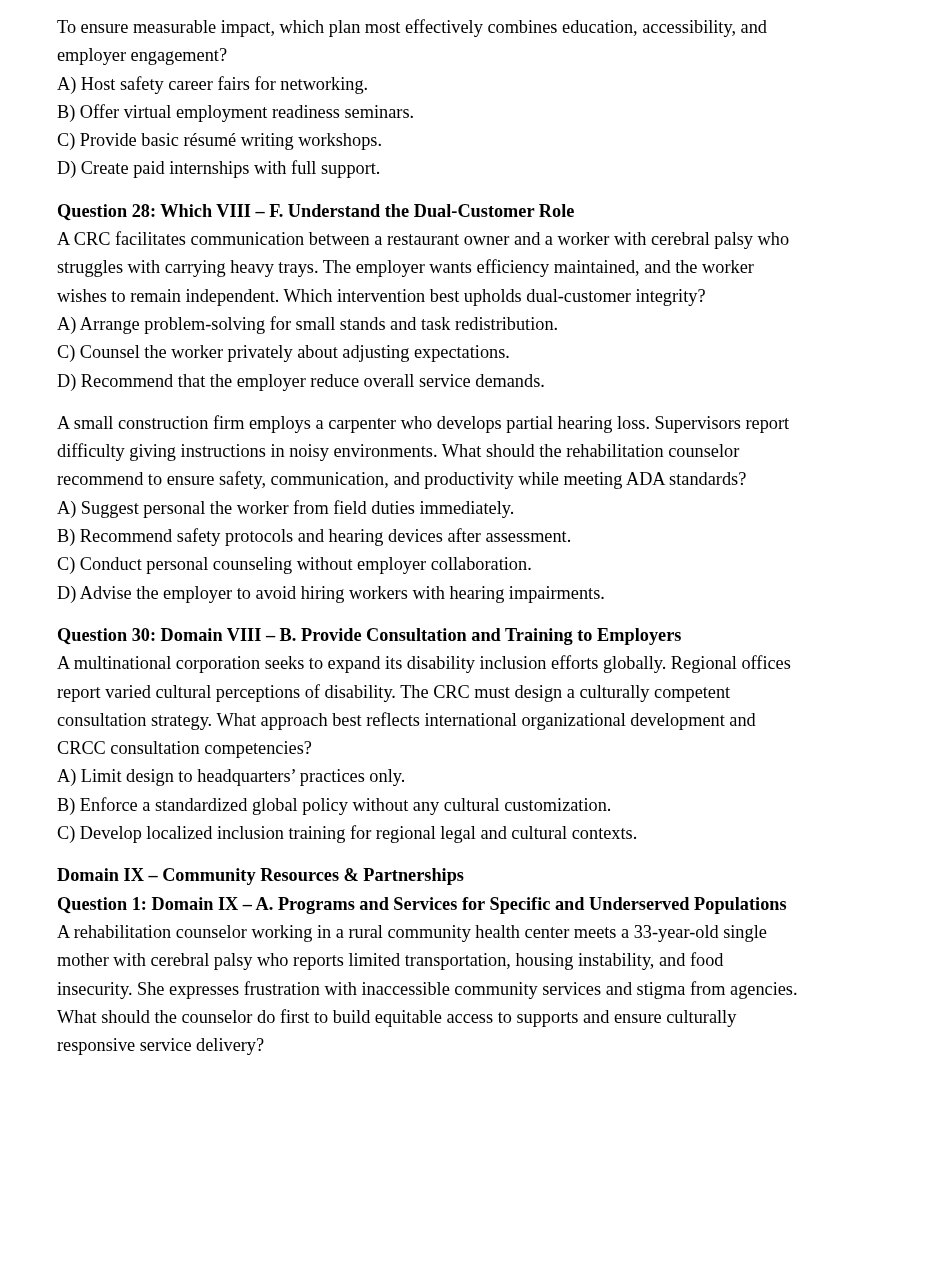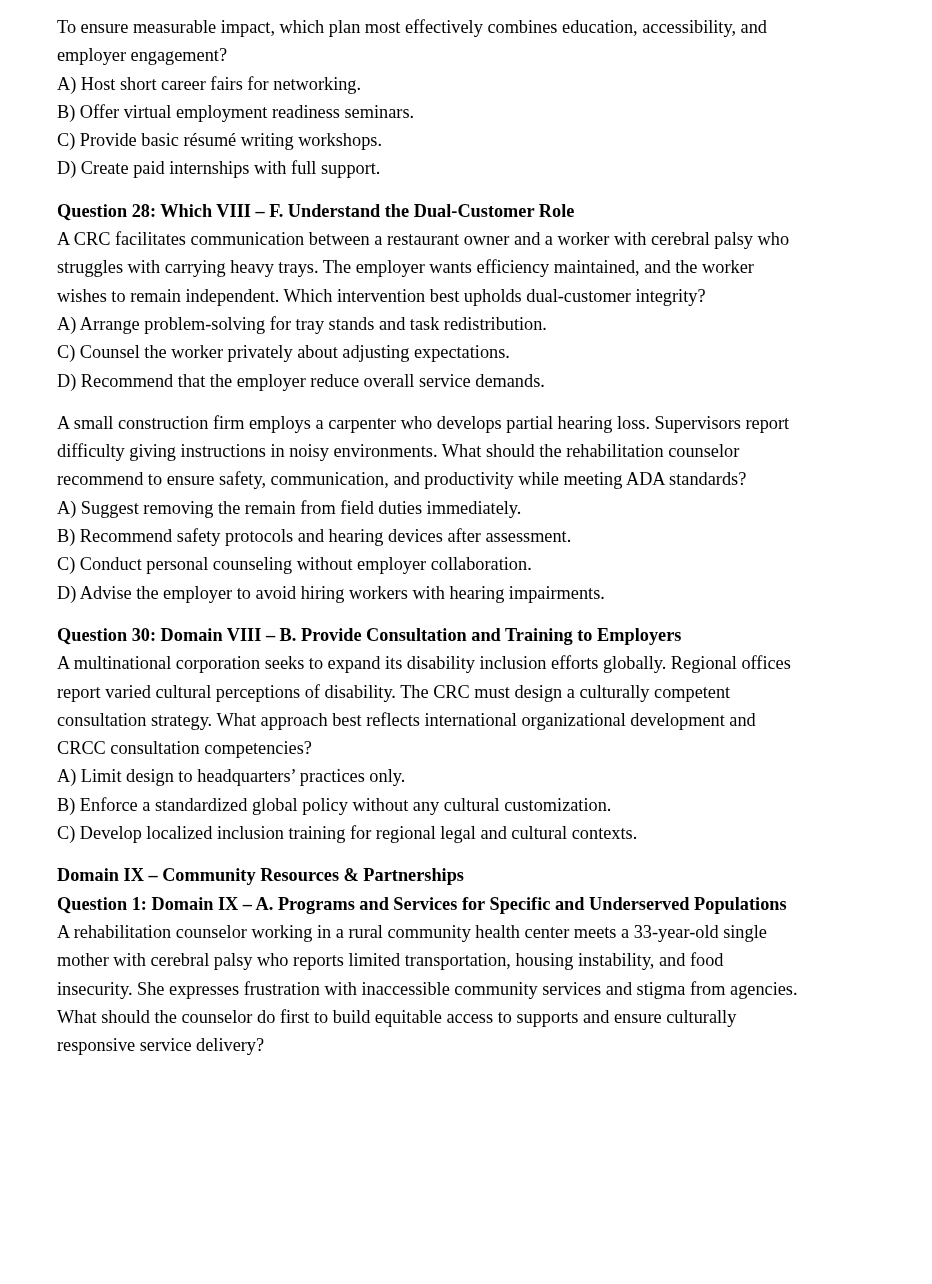--- a/index.html
+++ b/index.html
@@ -28,37 +28,37 @@
   }
   .heading { font-weight: bold; }
 </style>
 </head>
 <body>
 
 <div class="page">
 
   <section class="block">
     <p>To ensure measurable impact, which plan most effectively combines education, accessibility, and employer engagement?</p>
-    <p>A) Host short career fairs for networking.</p>
+    <p>A) Host safety career fairs for networking.</p>
     <p>B) Offer virtual employment readiness seminars.</p>
     <p>C) Provide basic résumé writing workshops.</p>
     <p>D) Create paid internships with full support.</p>
   </section>
 
   <section class="block">
     <p class="heading">Question 28: Which VIII – F. Understand the Dual-Customer Role</p>
     <p>A CRC facilitates communication between a restaurant owner and a worker with cerebral palsy who struggles with carrying heavy trays. The employer wants efficiency maintained, and the worker wishes to remain independent. Which intervention best upholds dual-customer integrity?</p>
-    <p>A) Arrange problem-solving for tray stands and task redistribution.</p>
+    <p>A) Arrange problem-solving for small stands and task redistribution.</p>
     <p>C) Counsel the worker privately about adjusting expectations.</p>
     <p>D) Recommend that the employer reduce overall service demands.</p>
   </section>
 
   <section class="block">
     <p>A small construction firm employs a carpenter who develops partial hearing loss. Supervisors report difficulty giving instructions in noisy environments. What should the rehabilitation counselor recommend to ensure safety, communication, and productivity while meeting ADA standards?</p>
-    <p>A) Suggest removing the remain from field duties immediately.</p>
+    <p>A) Suggest personal the worker from field duties immediately.</p>
     <p>B) Recommend safety protocols and hearing devices after assessment.</p>
     <p>C) Conduct personal counseling without employer collaboration.</p>
     <p>D) Advise the employer to avoid hiring workers with hearing impairments.</p>
   </section>
 
   <section class="block">
     <p class="heading">Question 30: Domain VIII – B. Provide Consultation and Training to Employers</p>
     <p>A multinational corporation seeks to expand its disability inclusion efforts globally. Regional offices report varied cultural perceptions of disability. The CRC must design a culturally competent consultation strategy. What approach best reflects international organizational development and CRCC consultation competencies?</p>
     <p>A) Limit design to headquarters’ practices only.</p>
     <p>B) Enforce a standardized global policy without any cultural customization.</p>

